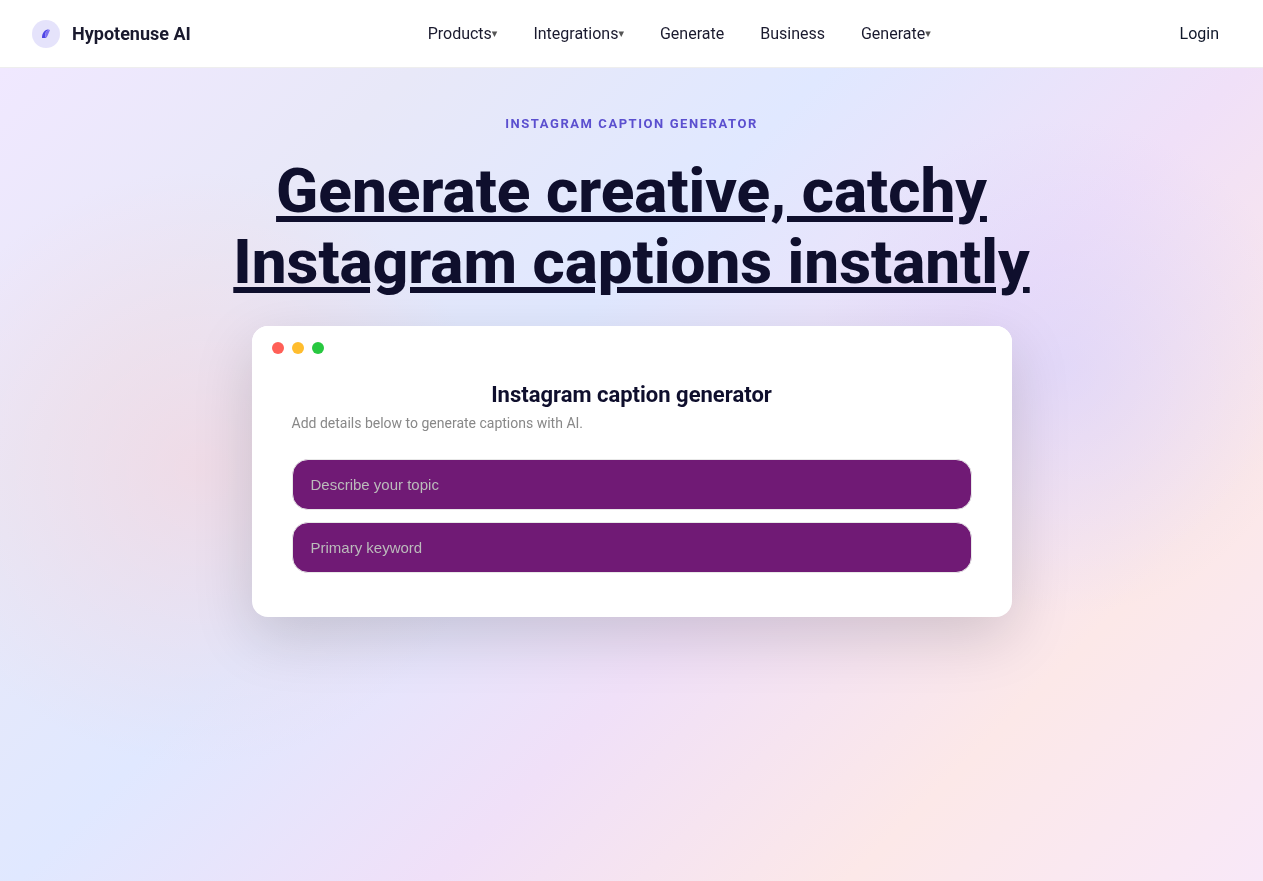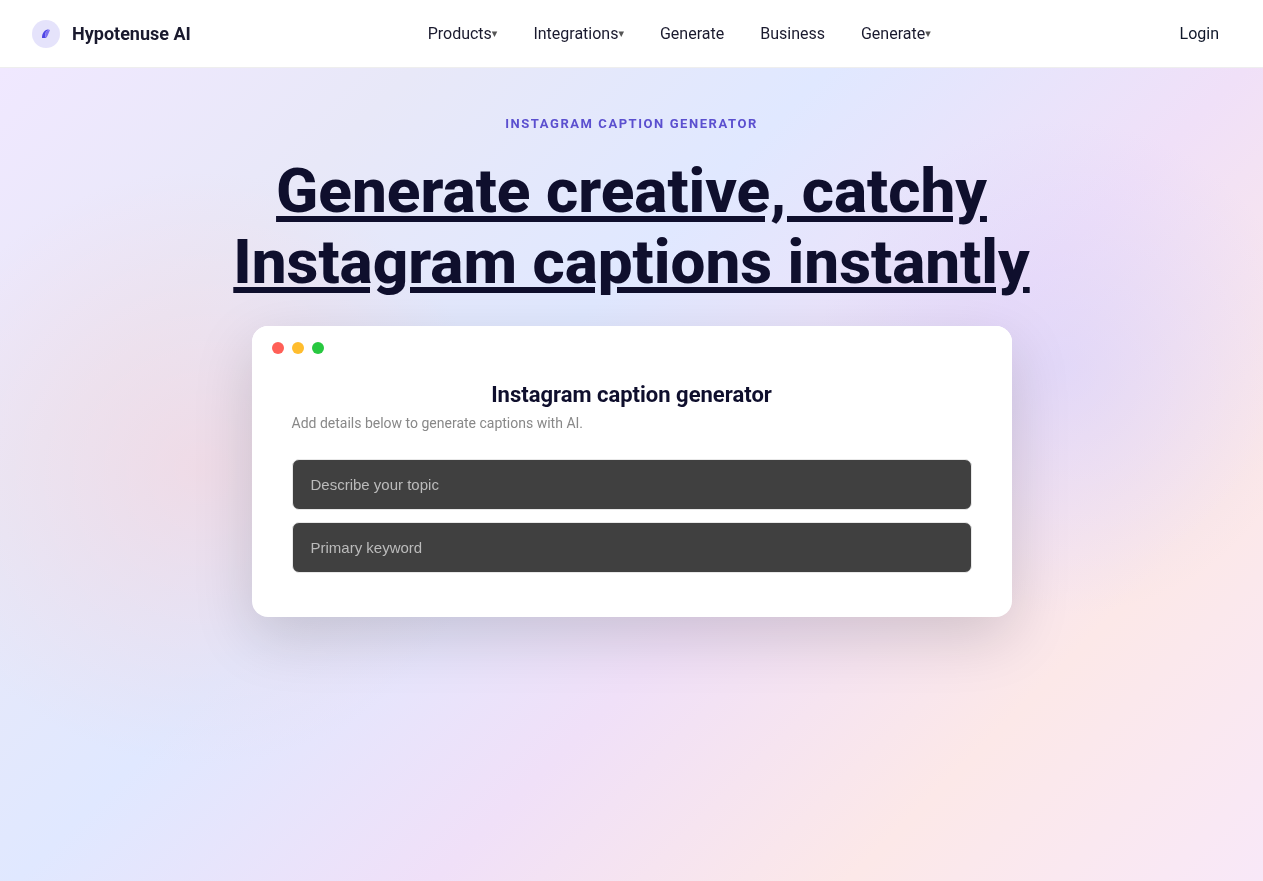--- a/index.html
+++ b/index.html
@@ -213,24 +213,24 @@
     .window-description {
       font-size: 14px;
       color: #888;
       margin-bottom: 28px;
     }
 
     .input-field {
       width: 100%;
       padding: 16px 18px;
       border: 1.5px solid #e8e8e8;
-      border-radius: 7px;
+      border-radius: 16px;
       font-size: 15px;
       color: #999;
-      background: #404040;
+      background: #701a75;
       margin-bottom: 12px;
       outline: none;
     }
 
     .input-field::placeholder {
       color: #bbb;
     }
   </style>
 </head>
 <body>

